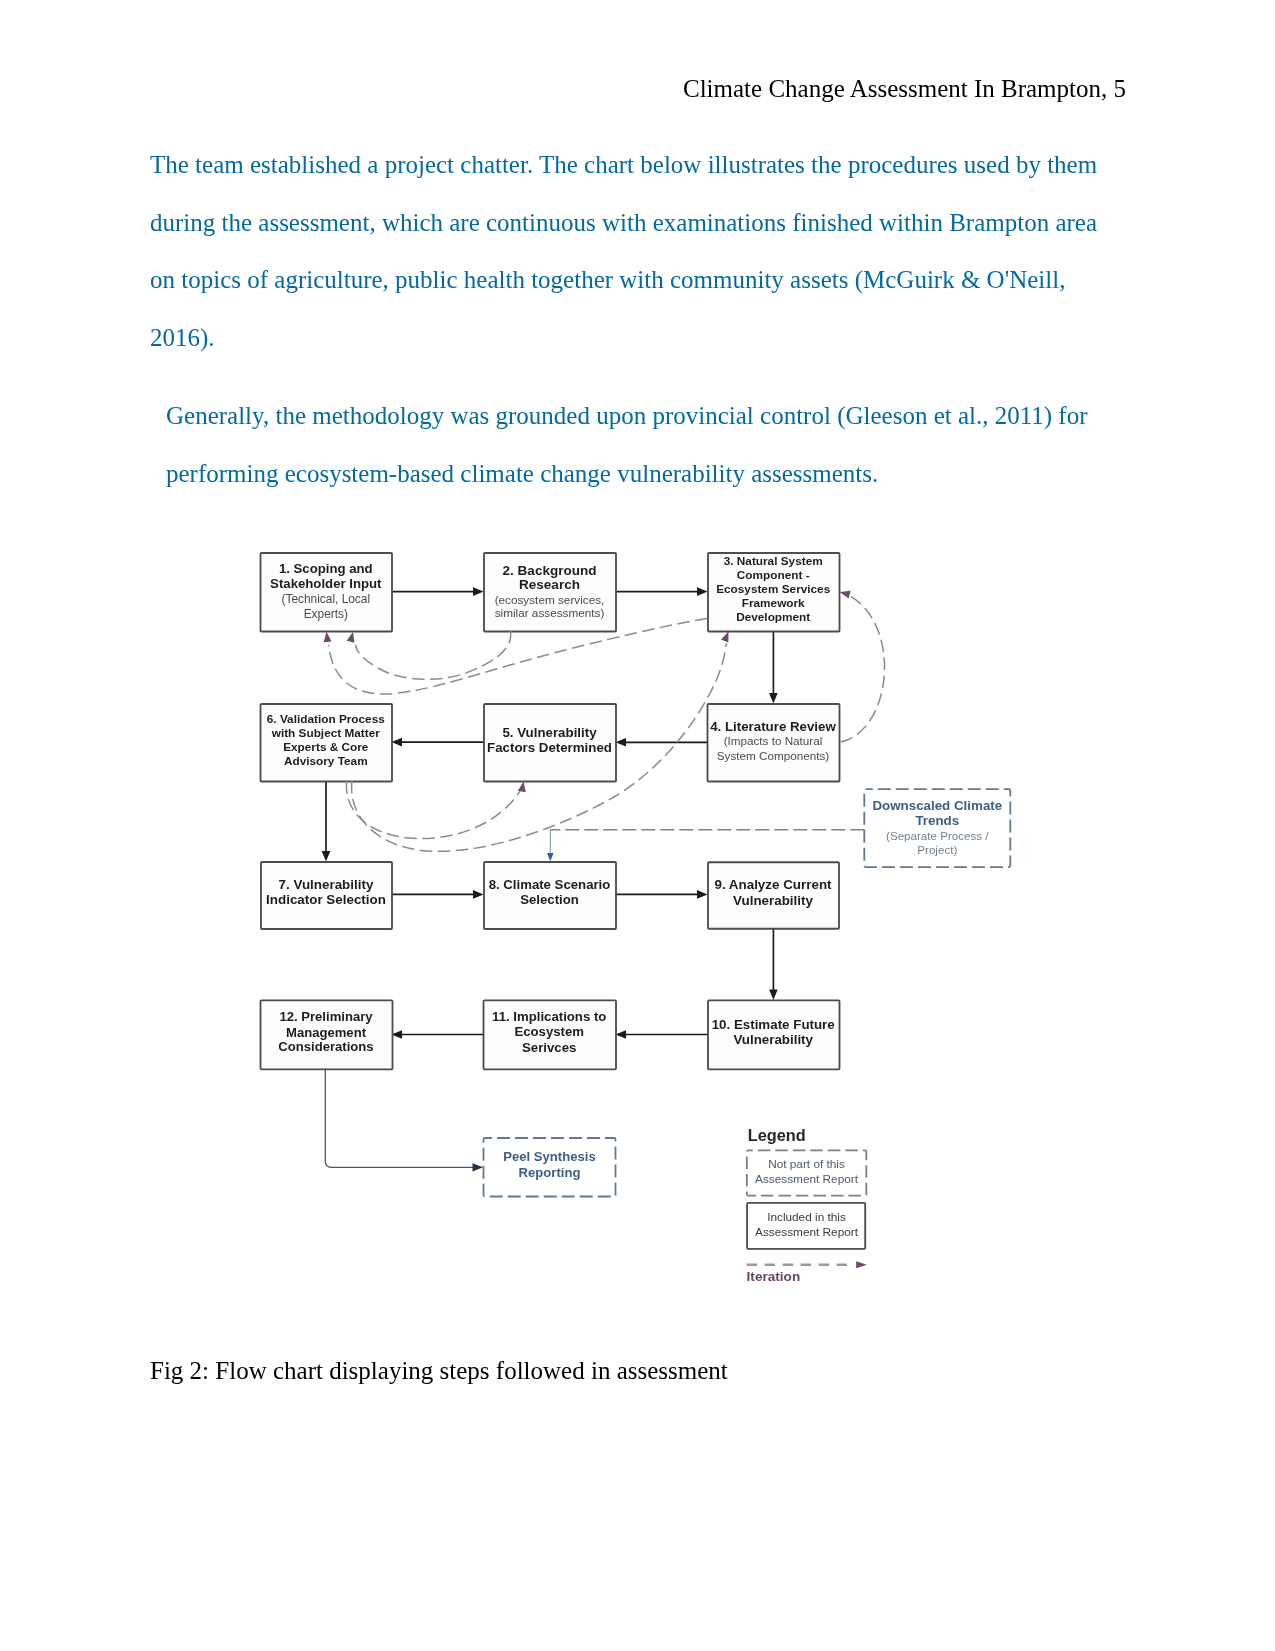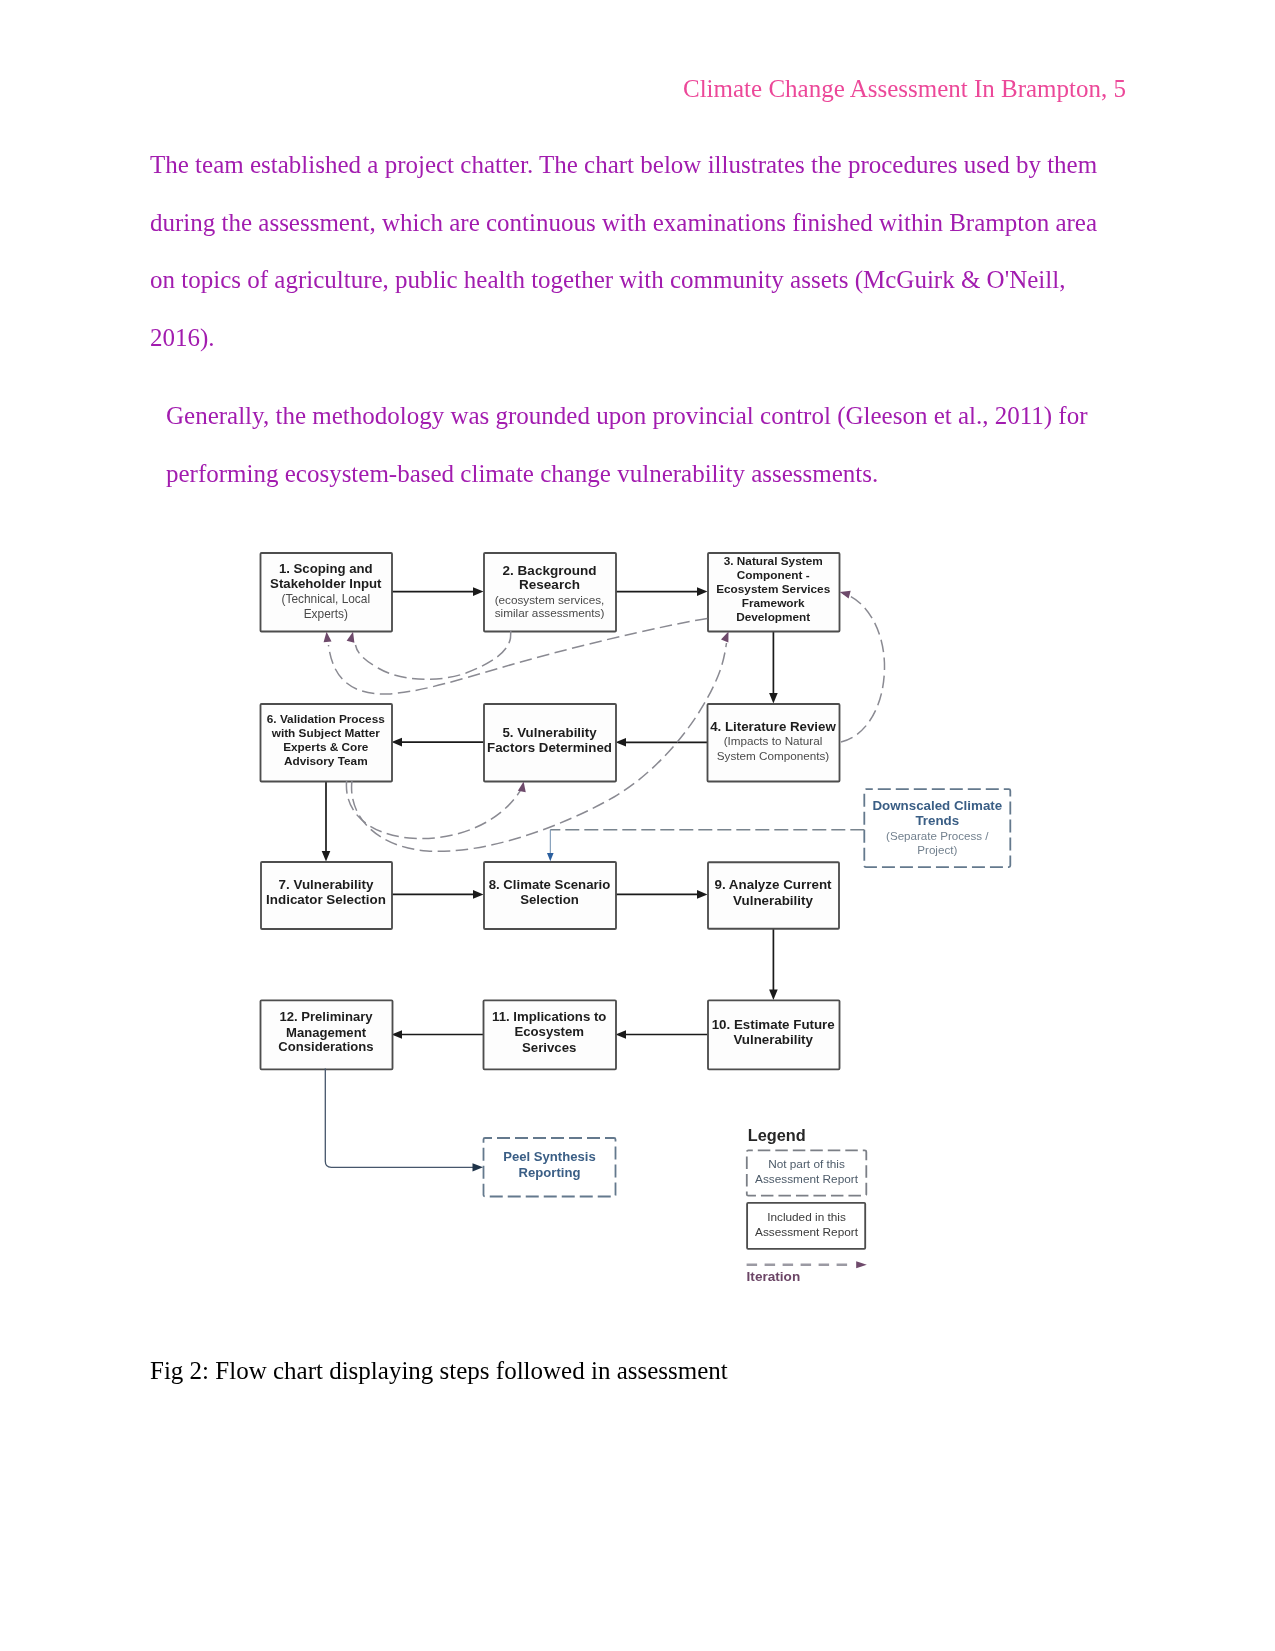--- a/index.html
+++ b/index.html
@@ -1,20 +1,20 @@
 <!DOCTYPE html>
 <html><head>
 <meta charset="utf-8">
 <title>Climate Change Assessment In Brampton</title>
 <style>
   html,body{margin:0;padding:0;}
   body{width:1275px;height:1651px;background:#fff;font-family:"Liberation Serif",serif;}
   .page{position:relative;width:1275px;height:1651px;overflow:hidden;}
-  .hdr{position:absolute;left:683px;top:73px;font-size:25px;line-height:32px;color:#ec4899;white-space:nowrap;font-family:Liberation Serif, serif;}
-  .body-text{position:absolute;left:150px;width:962px;font-size:25px;line-height:57.6px;color:#a21caf;text-align:left;}
+  .hdr{position:absolute;left:683px;top:73px;font-size:25px;line-height:32px;color:#000000;white-space:nowrap;font-family:Liberation Serif, serif;}
+  .body-text{position:absolute;left:150px;width:962px;font-size:25px;line-height:57.6px;color:#0369a1;text-align:left;}
   #p1{top:136px;}
   #p2{top:387px;margin-left:16px;}
   .caption{position:absolute;left:150px;top:1355px;font-size:25px;line-height:32px;color:#000;}
   .fig{position:absolute;left:0px;top:0px;width:1275px;height:1605px;}
   .fig svg{position:absolute;left:0;top:0;}
   .nodeT{font-family:"Liberation Sans",sans-serif;font-weight:bold;fill:#1d1d1d;text-anchor:middle;}
   .nodeS{font-family:"Liberation Sans",sans-serif;font-weight:normal;fill:#4a4a4a;text-anchor:middle;}
   .legendT{font-family:"Liberation Sans",sans-serif;font-weight:bold;text-anchor:start;}
 </style>
 </head>

